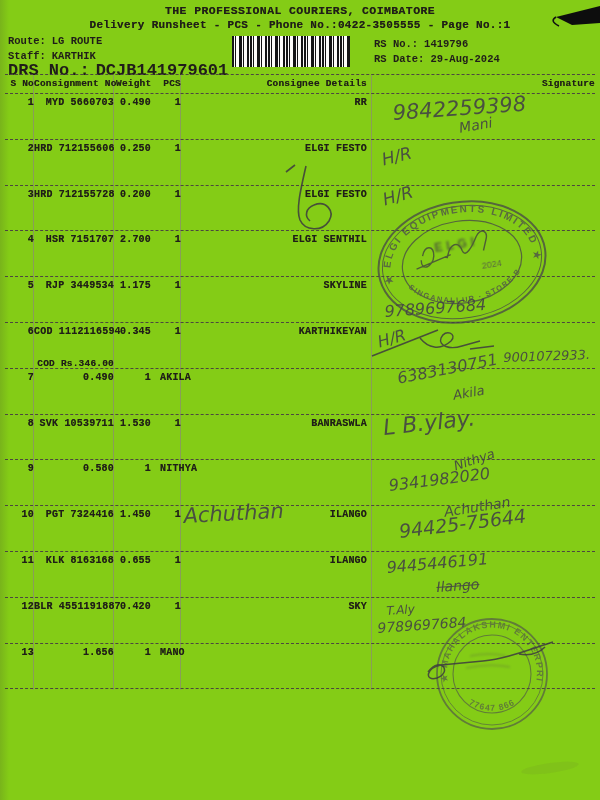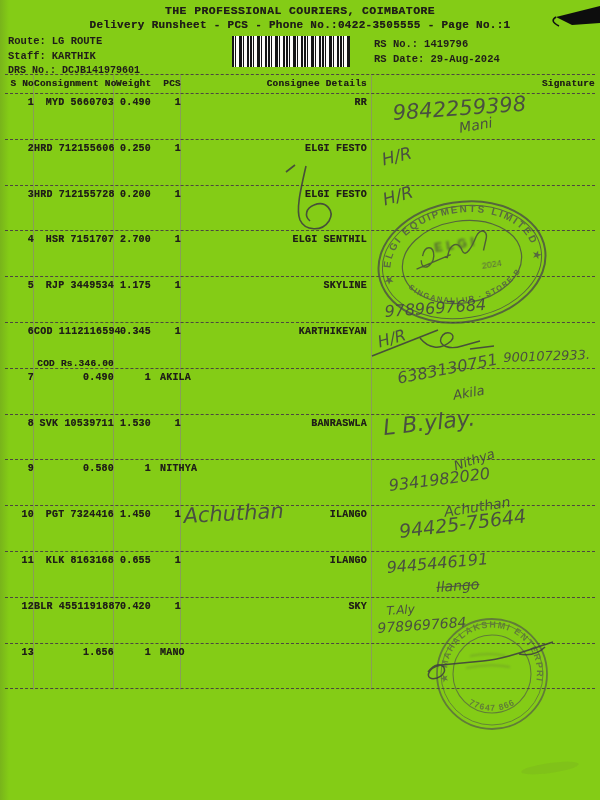--- a/index.html
+++ b/index.html
@@ -9,21 +9,21 @@
     font-family:"Liberation Mono","DejaVu Sans Mono",monospace;
     color:#201d1a;
   }
   .page::before{content:'';position:absolute;left:0;top:0;width:9px;height:100%;
     background:linear-gradient(90deg,rgba(60,55,50,.16),rgba(0,0,0,0));pointer-events:none;}
   .doc-title{position:absolute;top:4px;left:0;width:100%;text-align:center;
     font-size:11.5px;font-weight:700;letter-spacing:.4px;text-shadow:0 0 .5px rgba(0,0,0,.55);}
   .doc-subtitle{position:absolute;top:19px;left:0;width:100%;text-align:center;
     font-size:11px;font-weight:700;letter-spacing:.3px;text-shadow:0 0 .5px rgba(0,0,0,.55);}
   .meta-left{position:absolute;left:8px;top:34px;font-size:10.5px;font-weight:700;line-height:14.5px;}
-  .meta-left .drs{font-size:10px;margin-top:1px;text-align:center;}
+  .meta-left .drs{font-size:17px;margin-top:1px;text-align:center;}
   .meta-right{position:absolute;left:374px;top:37px;font-size:10.5px;font-weight:700;line-height:15px;}
   .lbl{margin-right:6px;}
   .barcode{position:absolute;left:232px;top:36px;width:118px;height:31px;
     background:repeating-linear-gradient(90deg,
       #141414 0 2px,#fcfbf8 2px 3px,#141414 3px 4px,#fcfbf8 4px 7px,
       #141414 7px 10px,#fcfbf8 10px 11px,#141414 11px 12px,#fcfbf8 12px 15px,
       #141414 15px 17px,#fcfbf8 17px 18px);}
   .vline{position:absolute;top:75px;height:615px;width:1px;background:rgba(140,134,124,.65);}
   .tbl{position:absolute;left:5px;right:5px;top:74px;border-top:1px dashed #4c473f;text-align:right;}
   .trow{position:relative;display:grid;grid-template-columns:26px 80px 37px 30px 186px 1fr;

